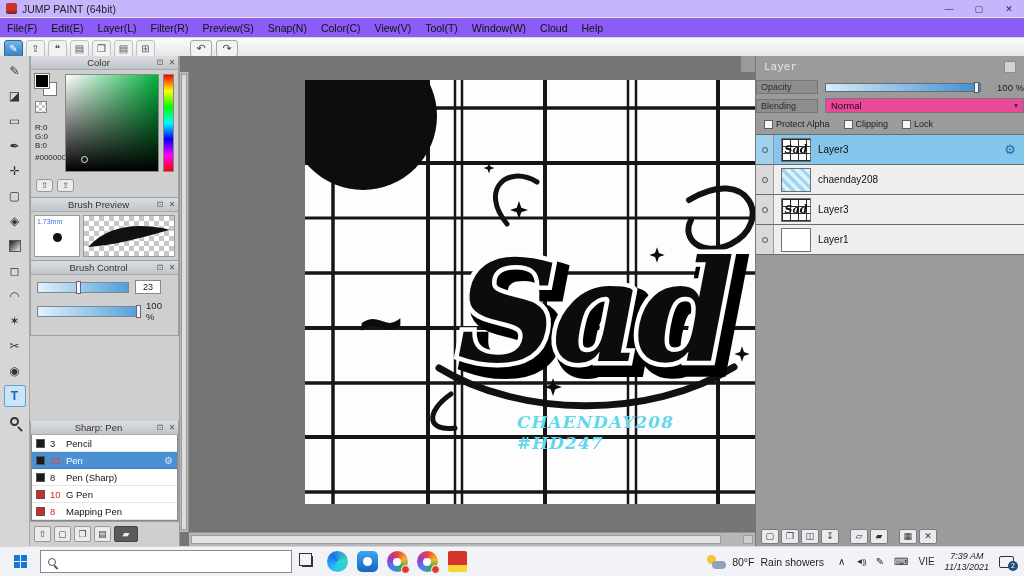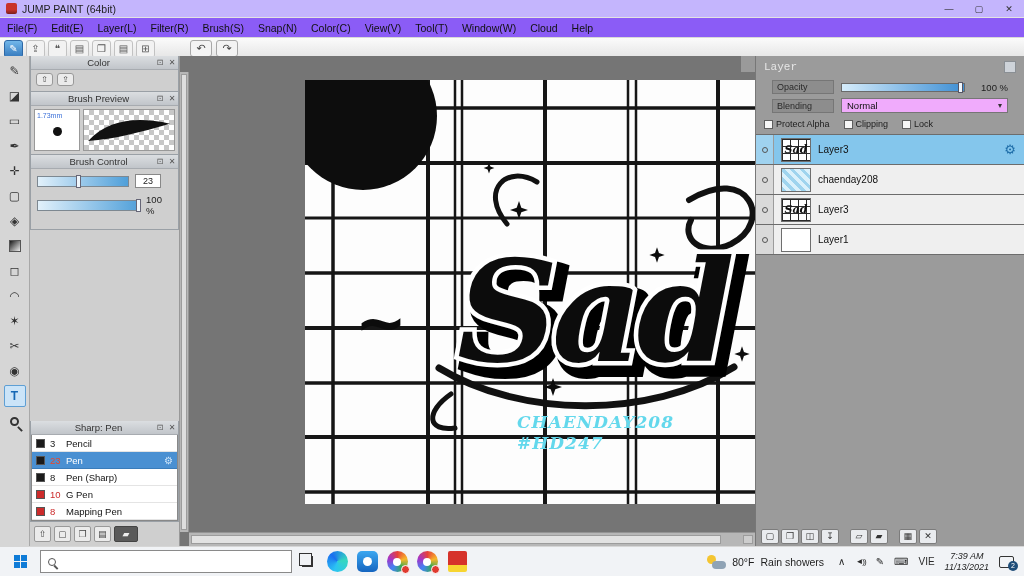--- a/index.html
+++ b/index.html
@@ -105,26 +105,26 @@
   .hthumb { position:absolute; left:2px; right:34px; top:2px; height:9px; background:#e2e2e2; border:1px solid #9c9c9c; }
   .hsq { position:absolute; right:2px; top:2px; width:10px; height:9px; background:#cdcdcd; border:1px solid #9c9c9c; }
   .sad { font:italic 700 140px "DejaVu Serif",serif; letter-spacing:-6px; }
   .wmark { font:italic 700 17px "DejaVu Serif",serif; letter-spacing:1px; }
   .tilde { font:700 62px "DejaVu Sans",sans-serif; }
 
   
   .layerpanel { width:269px; background:#9b9b9b; border-left:1px solid #777; display:flex; flex-direction:column; }
   .lp-h { height:22px; display:flex; align-items:center; padding:0 8px; color:#e6e6e6; font-size:11px;font-family:Liberation Mono, monospace; }
   .lp-hbox { width:12px; height:12px; margin-left:auto; background:#ced3d9; border:1px solid #8a8f94; }
-  .lp-row { display:flex; align-items:center; padding:2px 16px; }
+  .lp-row { display:flex; align-items:center; padding:2px 0; }
   .lp-chip { width:62px; height:14px; background:#8d8d8d; border:1px solid #767676; color:#2a2a2a; font-size:9px; display:flex; align-items:center; padding-left:4px; flex:none; }
   .lp-slider { position:relative; flex:1; height:9px; margin:0 7px; border:1px solid #6a6a6a; background:linear-gradient(to right,#d5ecfb,#3e8fd4); }
   .lp-thumb { position:absolute; right:1px; top:-2px; width:5px; height:11px; background:#f0f6fb; border:1px solid #556; }
   .lp-val { width:36px; font-size:9.5px; text-align:right; color:#1c1c1c; }
-  .dropdown { flex:1; height:15px; margin-left:7px; background:#f0abfc; border:1px solid #767676; display:flex; align-items:center; padding:0 5px; font-size:9.5px; color:#111; }
+  .dropdown { flex:1; height:15px; margin-left:7px; background:#ec4899; border:1px solid #767676; display:flex; align-items:center; padding:0 5px; font-size:9.5px; color:#111; }
   .dropdown .arr { margin-left:auto; font-size:8px; color:#333; }
   .cbrow { display:flex; align-items:center; gap:14px; padding:4px 8px 5px; font-size:9px; color:#1c1c1c; }
   .cb { display:flex; align-items:center; gap:3px; }
   .cbbox { width:9px; height:9px; background:#f6f6f6; border:1px solid #5e5e5e; }
   .layers { border-top:1px solid #6c6c6c; }
   .lrow { height:30px; display:flex; align-items:center; background:#efefef; border-bottom:1px solid #6c6c6c; }
   .lrow.sel { background:#84c6ec; }
   .eyecell { width:18px; height:100%; background:#d9d9d9; border-right:1px solid #9b9b9b; display:flex; align-items:center; justify-content:center; flex:none; }
   .lrow.sel .eyecell { background:#9fd2ef; }
   .eyedot { width:6px; height:6px; border:1.5px solid #555; border-radius:50%; }
@@ -184,21 +184,21 @@
       <span class="winbtn">▢</span>
       <span class="winbtn">✕</span>
     </div>
   </div>
 
   <div class="menubar">
     <span class="menu-item">File(F)</span>
     <span class="menu-item">Edit(E)</span>
     <span class="menu-item">Layer(L)</span>
     <span class="menu-item">Filter(R)</span>
-    <span class="menu-item">Brush(S)</span>
+    <span class="menu-item">Preview(S)</span>
     <span class="menu-item">Snap(N)</span>
     <span class="menu-item">Color(C)</span>
     <span class="menu-item">View(V)</span>
     <span class="menu-item">Tool(T)</span>
     <span class="menu-item">Window(W)</span>
     <span class="menu-item">Cloud</span>
     <span class="menu-item">Help</span>
   </div>
 
   <div class="toolbar">
@@ -240,20 +240,39 @@
     </div>
 
     <div class="leftcol">
 
       <div class="panel">
         <div class="panel-h">
           <span class="ph-ico"></span>
           <span class="ph-title">Color</span>
           <span class="ph-ico">⊡</span>
           <span class="ph-ico">✕</span>
+        </div>
+        <div class="color-body">
+          <div class="swcol">
+            <div class="fgbg">
+              <span class="sw-bg"></span>
+              <span class="sw-fg"></span>
+            </div>
+            <span class="sw-tr checker"></span>
+            <div class="rgbwrap">
+              <div class="rgbline">R:0</div>
+              <div class="rgbline">G:0</div>
+              <div class="rgbline">B:0</div>
+              <div class="hexline">#000000</div>
+            </div>
+          </div>
+          <div class="gradsq">
+            <span class="gradcur"></span>
+          </div>
+          <div class="huebar"></div>
         </div>
         <div class="color-foot">
           <span class="cfbtn">⇧</span>
           <span class="cfbtn">⇪</span>
         </div>
       </div>
 
       <div class="panel">
         <div class="panel-h">
           <span class="ph-ico"></span>

